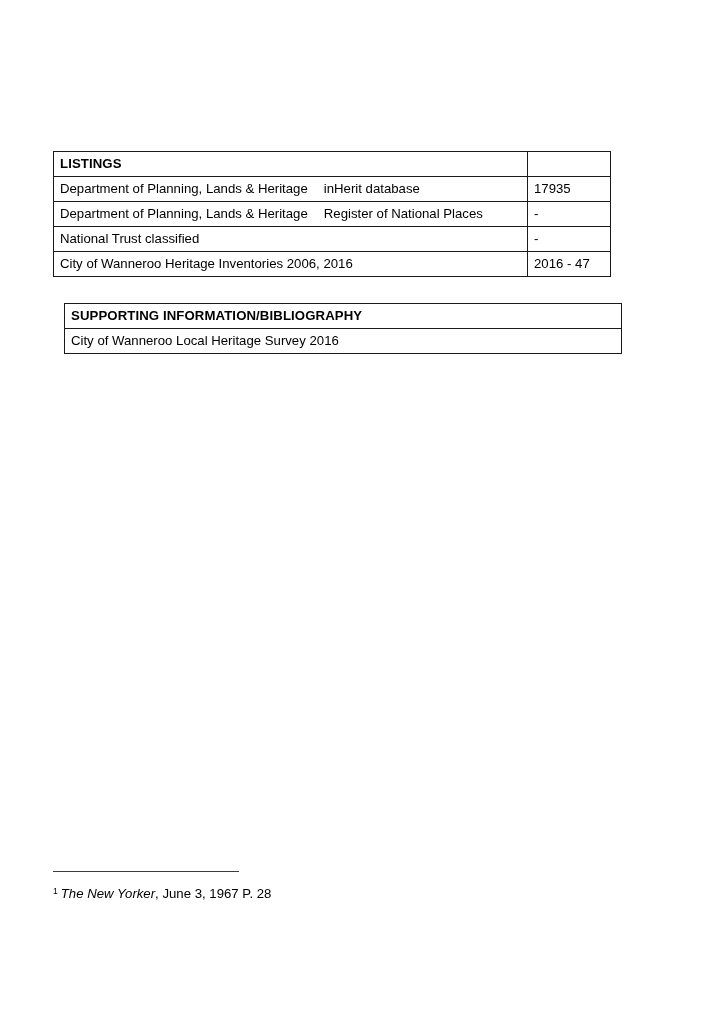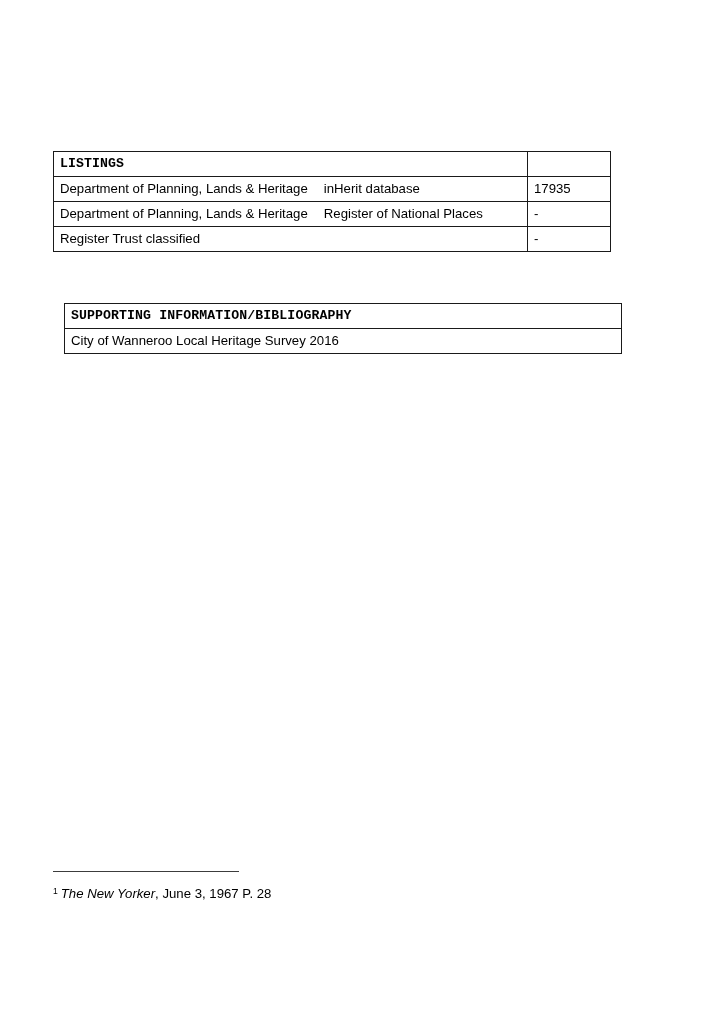--- a/index.html
+++ b/index.html
@@ -36,21 +36,20 @@
     line-height: 1.15;
     vertical-align: middle;
     height: 25px;
     box-sizing: border-box;
     white-space: nowrap;
     overflow: hidden;
   }
   .doc-table td.hdr {
     font-weight: bold;
     letter-spacing: 0.1px;
-    font-family: Liberation Mono, monospace;
   }
 
   
   #listings-table {
     left: 53px;
     top: 151px;
     width: 557px;
   }
   #listings-table col.c-label { width: 474px; }
   #listings-table col.c-value { width: 83px; }
@@ -116,24 +115,28 @@
         <td><span>Department of Planning, Lands &amp; Heritage</span><span class="tabgap"></span><span>inHerit database</span></td>
         <td>17935</td>
       </tr>
 
       <tr>
         <td><span>Department of Planning, Lands &amp; Heritage</span><span class="tabgap"></span><span>Register of National Places</span></td>
         <td>-</td>
       </tr>
 
       <tr>
-        <td><span>Register Trust classified</span></td>
+        <td><span>National Trust classified</span></td>
         <td>-</td>
       </tr>
 
+      <tr>
+        <td><span>City of Wanneroo Heritage Inventories 2006, 2016</span></td>
+        <td>2016 - 47</td>
+      </tr>
     </tbody>
   </table>
 
   <table class="doc-table" id="supporting-table">
     <colgroup>
       <col class="c-full">
     </colgroup>
     <tbody>
       <tr>
         <td class="hdr">SUPPORTING INFORMATION/BIBLIOGRAPHY</td>

